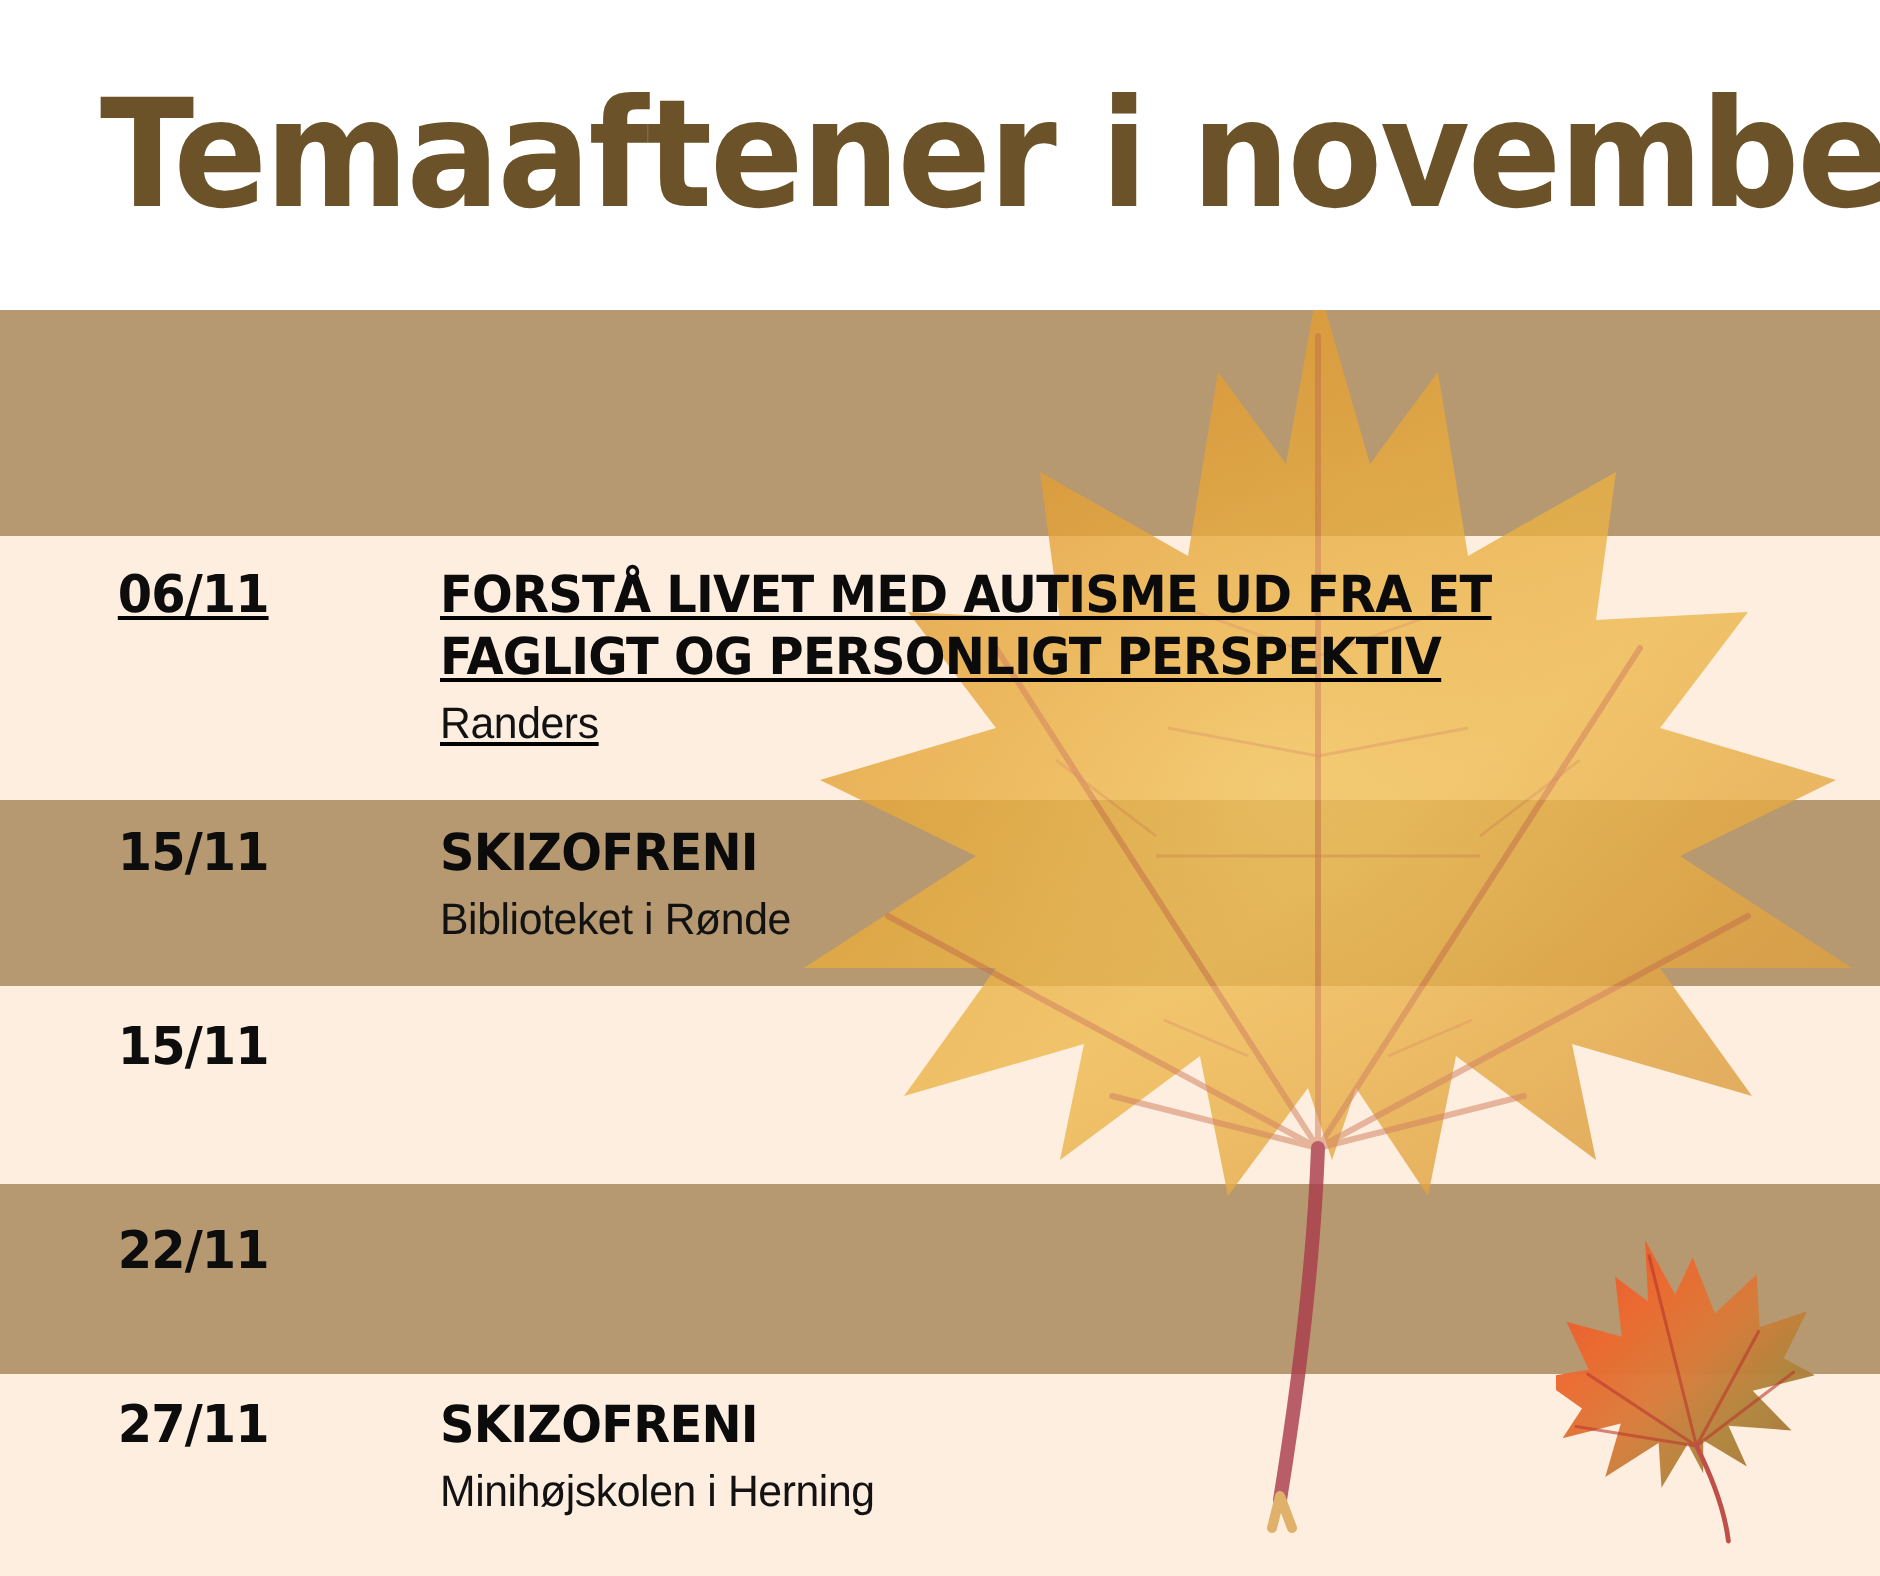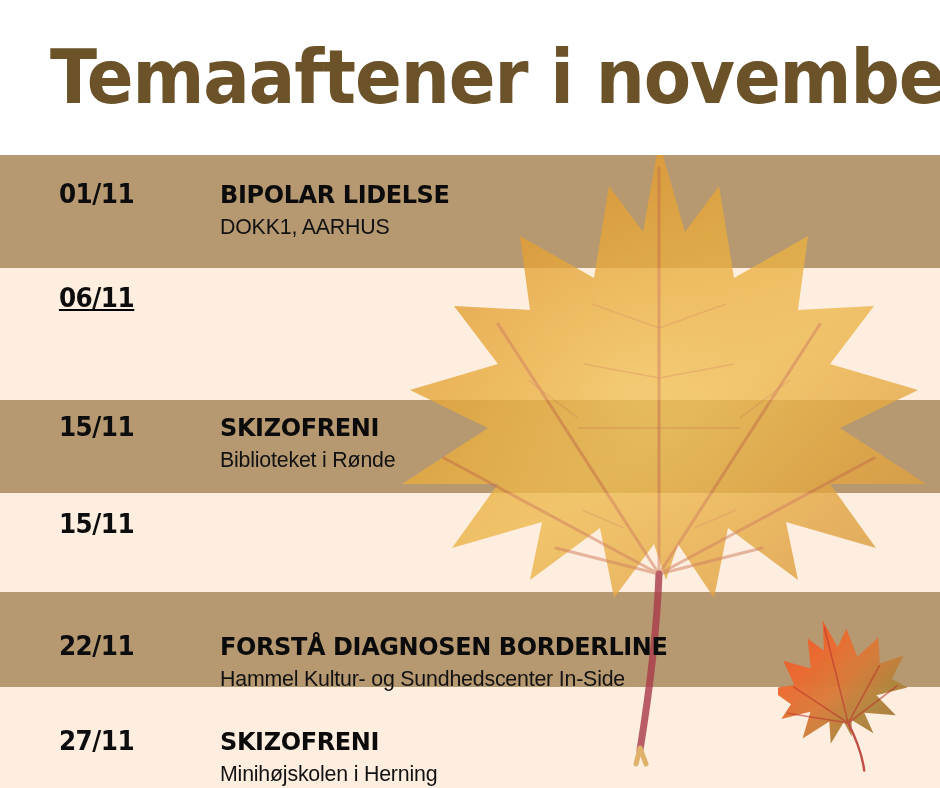--- a/index.html
+++ b/index.html
@@ -241,59 +241,51 @@
     </svg>
 
   </div>
 
   <div class="title-bar">
     <div class="poster-title">Temaaftener i november</div>
   </div>
 
   <div class="rows">
 
-    <div class="row" style="top:179px;">
-      <div class="row-date">01/11</div>
+
+    <div class="row" style="top:283px;text-decoration:underline;">
+      <div class="row-date">06/11</div>
       <div class="row-body">
         <div class="row-title">
-          <span class="ln">BIPOLAR LIDELSE</span>
+          <span class="ln">FORSTÅ LIVET MED AUTISME UD FRA ET</span>
+          <span class="ln">FAGLIGT OG PERSONLIGT PERSPEKTIV</span>
         </div>
-        <div class="row-venue">DOKK1, AARHUS</div>
+        <div class="row-venue">Randers</div>
       </div>
-    </div>
-
-    <div class="row" style="top:283px;text-decoration:underline;">
-      <div class="row-date">06/11</div>
     </div>
 
     <div class="row" style="top:412px;">
       <div class="row-date">15/11</div>
       <div class="row-body">
         <div class="row-title">
           <span class="ln">SKIZOFRENI</span>
         </div>
         <div class="row-venue">Biblioteket i Rønde</div>
       </div>
     </div>
 
     <div class="row" style="top:509px;">
       <div class="row-date">15/11</div>
     </div>
 
-    <div class="row" style="top:611px;margin-top:20px;">
+    <div class="row" style="top:611px;">
       <div class="row-date">22/11</div>
-      <div class="row-body">
-        <div class="row-title">
-          <span class="ln">FORSTÅ DIAGNOSEN BORDERLINE</span>
-        </div>
-        <div class="row-venue">Hammel Kultur- og Sundhedscenter In-Side</div>
-      </div>
-    </div>
-
-    <div class="row" style="top:698px;margin-top:28px;">
+    </div>
+
+    <div class="row" style="top:698px;">
       <div class="row-date">27/11</div>
       <div class="row-body">
         <div class="row-title">
           <span class="ln">SKIZOFRENI</span>
         </div>
         <div class="row-venue">Minihøjskolen i Herning</div>
       </div>
     </div>
 
   </div>

